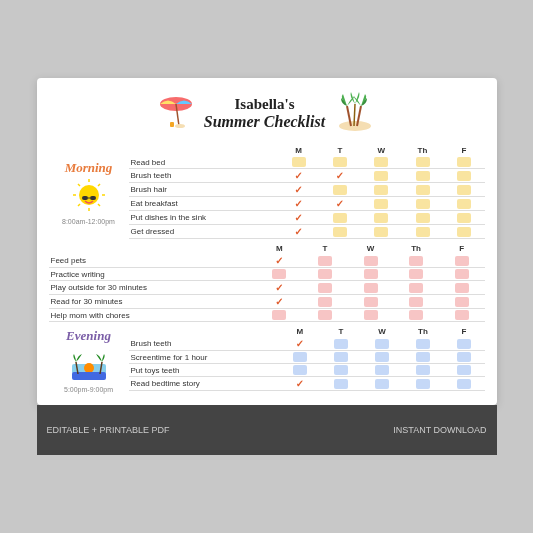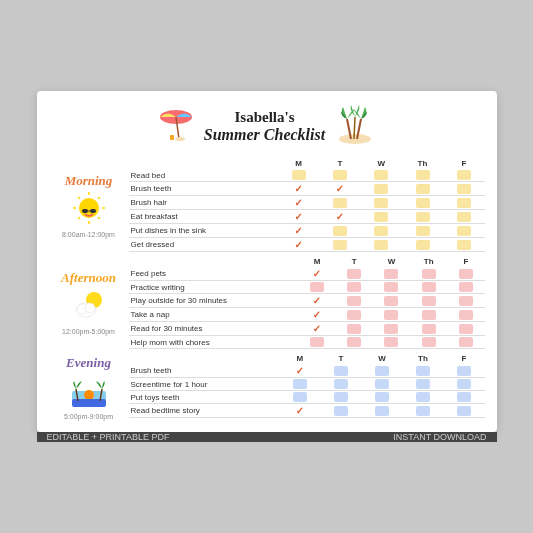--- a/index.html
+++ b/index.html
@@ -27,21 +27,21 @@
       padding: 10px 12px 6px 12px;
       box-shadow: 0 2px 8px rgba(0,0,0,0.15);
     }
     .footer-bar {
       width: 460px;
       background: #444;
       color: #ccc;
       font-size: 9px;
       display: flex;
       justify-content: space-between;
-      padding: 0 10px;
+      padding: 20px 10px;
     }
     
     .header {
       display: flex;
       align-items: center;
       justify-content: center;
       margin-bottom: 6px;
       position: relative;
     }
     .header-icon-left {
@@ -291,32 +291,20 @@
                   <td class="check-cell"><span class="box box-yellow"></span></td>
                   <td class="check-cell"><span class="box box-yellow"></span></td>
                   <td class="check-cell"><span class="box box-yellow"></span></td>
                   <td class="check-cell"><span class="box box-yellow"></span></td>
       </tr>
         </tbody>
       </table>
     </div>
   </div>
         <div class="section">
-    <div class="section-left">
-      <div class="section-label" style="color:#f5a623">Afternoon</div>
-      <div class="section-icon"><svg width="34" height="34" viewBox="0 0 34 34" xmlns="http://www.w3.org/2000/svg">
-
-    <circle cx="22" cy="12" r="8" fill="#FFD700" opacity="0.9"></circle>
-
-    <ellipse cx="14" cy="22" rx="10" ry="7" fill="white" stroke="#ddd" stroke-width="0.5"></ellipse>
-    <circle cx="10" cy="21" r="5" fill="white" stroke="#ddd" stroke-width="0.5"></circle>
-    <circle cx="18" cy="20" r="5" fill="white" stroke="#ddd" stroke-width="0.5"></circle>
-  </svg></div>
-      <div class="section-time">12:00pm-5:00pm</div>
-    </div>
     <div class="section-right">
       <table class="grid-table">
         <thead>
           <tr>
             <th></th>
             <th class="col-header col-header-red">M</th>
                   <th class="col-header col-header-red">T</th>
                   <th class="col-header col-header-red">W</th>
                   <th class="col-header col-header-red">Th</th>
                   <th class="col-header col-header-red">F</th>
@@ -342,28 +330,20 @@
       </tr>
       <tr>
         <td class="task-name">Play outside for 30 minutes</td>
         <td class="check-cell"><span class="checkmark">✓</span></td>
                   <td class="check-cell"><span class="box box-pink"></span></td>
                   <td class="check-cell"><span class="box box-pink"></span></td>
                   <td class="check-cell"><span class="box box-pink"></span></td>
                   <td class="check-cell"><span class="box box-pink"></span></td>
       </tr>
       <tr>
-        <td class="task-name">Take a nap</td>
-        <td class="check-cell"><span class="checkmark">✓</span></td>
-                  <td class="check-cell"><span class="box box-pink"></span></td>
-                  <td class="check-cell"><span class="box box-pink"></span></td>
-                  <td class="check-cell"><span class="box box-pink"></span></td>
-                  <td class="check-cell"><span class="box box-pink"></span></td>
-      </tr>
-      <tr>
         <td class="task-name">Read for 30 minutes</td>
         <td class="check-cell"><span class="checkmark">✓</span></td>
                   <td class="check-cell"><span class="box box-pink"></span></td>
                   <td class="check-cell"><span class="box box-pink"></span></td>
                   <td class="check-cell"><span class="box box-pink"></span></td>
                   <td class="check-cell"><span class="box box-pink"></span></td>
       </tr>
       <tr>
         <td class="task-name">Help mom with chores</td>
         <td class="check-cell"><span class="box box-pink"></span></td>

